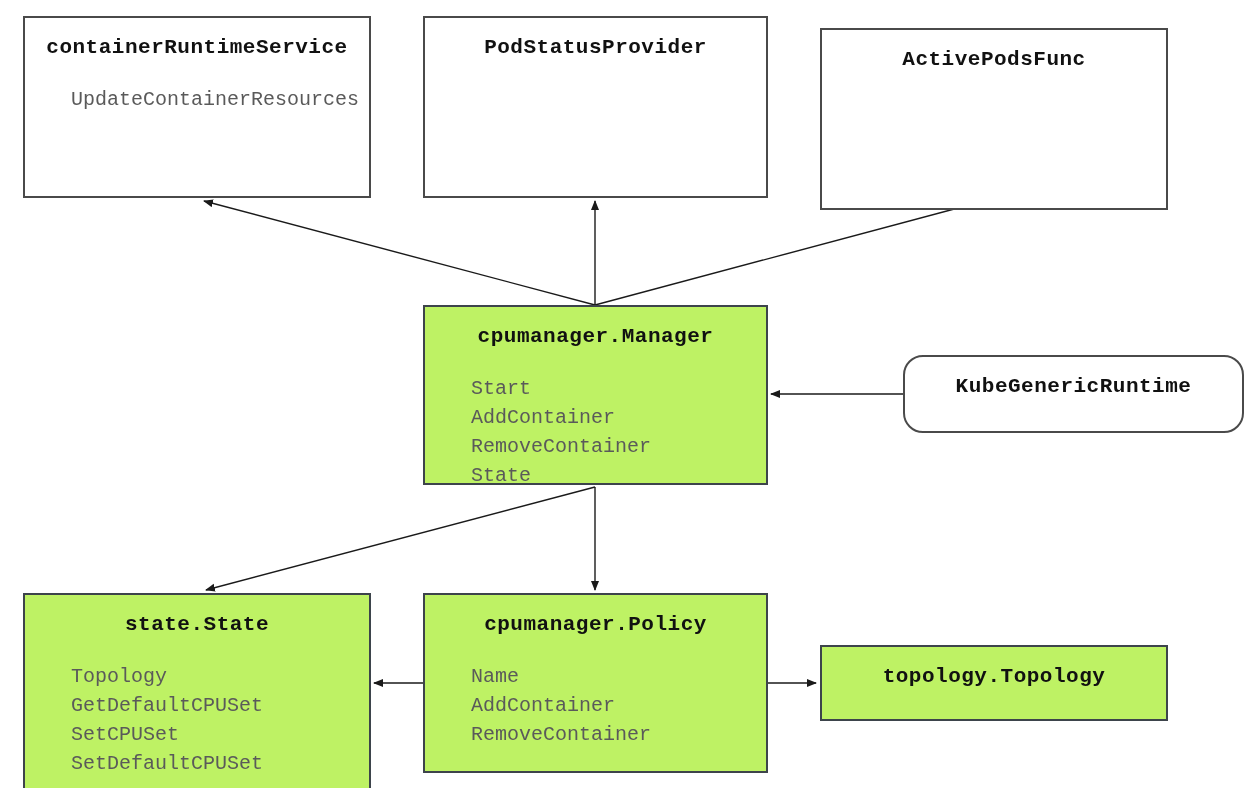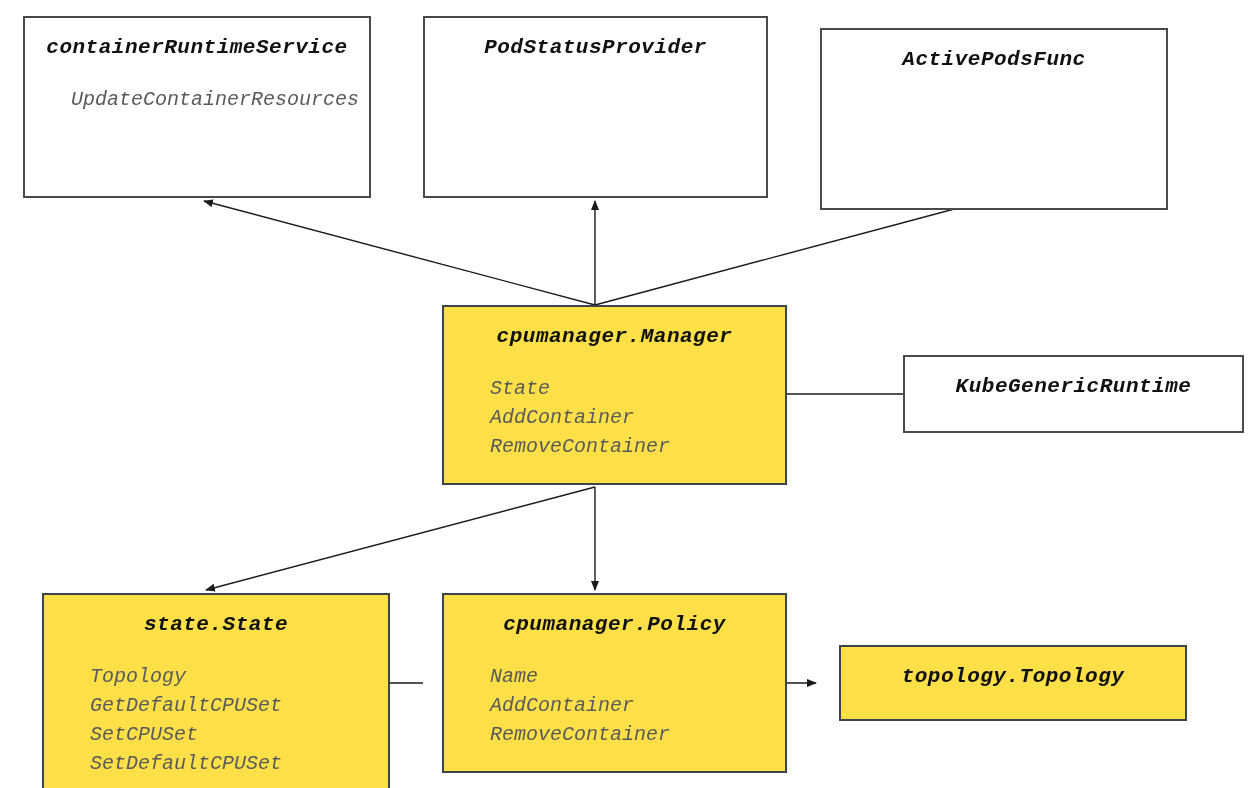--- a/index.html
+++ b/index.html
@@ -7,44 +7,42 @@
     padding: 0;
     background: #ffffff;
     font-family: "Liberation Mono", "DejaVu Sans Mono", monospace;
   }
   #canvas {
     position: relative;
     width: 1258px;
     height: 788px;
     background: #ffffff;
     overflow: hidden;
-    font-style: italic;
   }
   #edges {
     position: absolute;
     left: 0;
     top: 0;
     width: 1258px;
     height: 788px;
     pointer-events: none;
   }
   #edges line {
     stroke: #1a1a1a;
     stroke-width: 1.4;
   }
   .node {
     position: absolute;
     box-sizing: border-box;
     border: 2px solid #4a4a4a;
     background: #ffffff;
   }
   .node.highlight {
-    background: #fde047;
+    background: #bef264;
     border-color: #3d444b;
-    margin-left: 19px;
   }
   .node .title {
     padding-top: 18px;
     text-align: center;
     font-weight: bold;
     font-size: 21px;
     color: #111111;
     letter-spacing: 0.5px;
     white-space: nowrap;
   }
@@ -89,27 +87,28 @@
     <div class="title">PodStatusProvider</div>
   </div>
 
   <div class="node" style="left:820px; top:28px; width:348px; height:182px;">
     <div class="title">ActivePodsFunc</div>
   </div>
 
   <div class="node highlight" style="left:423px; top:305px; width:345px; height:180px;">
     <div class="title">cpumanager.Manager</div>
     <div class="methods">
-      <div>State</div>
+      <div>Start</div>
       <div>AddContainer</div>
       <div>RemoveContainer</div>
+      <div>State</div>
     </div>
   </div>
 
-  <div class="node" style="left:903px; top:355px; width:341px; height:78px;">
+  <div class="node" style="left:903px; top:355px; width:341px; height:78px;border-radius:20px;">
     <div class="title">KubeGenericRuntime</div>
   </div>
 
   <div class="node highlight" style="left:23px; top:593px; width:348px; height:224px;">
     <div class="title">state.State</div>
     <div class="methods">
       <div>Topology</div>
       <div>GetDefaultCPUSet</div>
       <div>SetCPUSet</div>
       <div>SetDefaultCPUSet</div>

